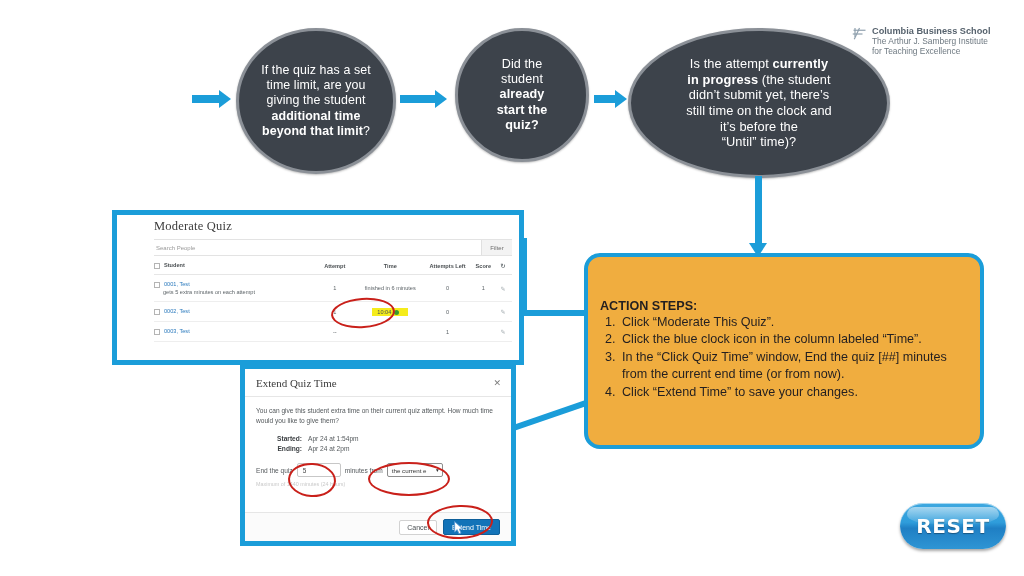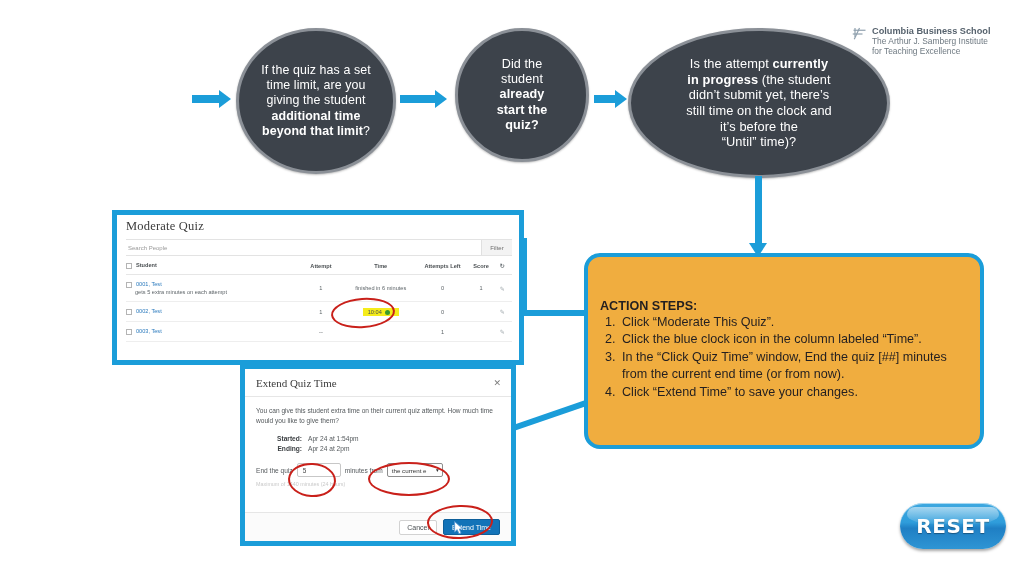--- a/index.html
+++ b/index.html
@@ -137,20 +137,21 @@
   #quizshot {
     position: absolute;
     left: 112px;
     top: 210px;
     width: 412px;
     height: 155px;
     border: 5px solid #1b9dd9;
     box-sizing: border-box;
     background: #ffffff;
     overflow: hidden;
+    padding-left: 28px;
   }
   #quizshot .inner { padding: 4px 7px 0 9px; }
   #quizshot .title {
     font-size: 12.5px;
     color: #3b3b3b;
     font-family: "Liberation Serif", serif;
     letter-spacing: .2px;
   }
   #quizshot .searchrow {
     margin-top: 5px;

